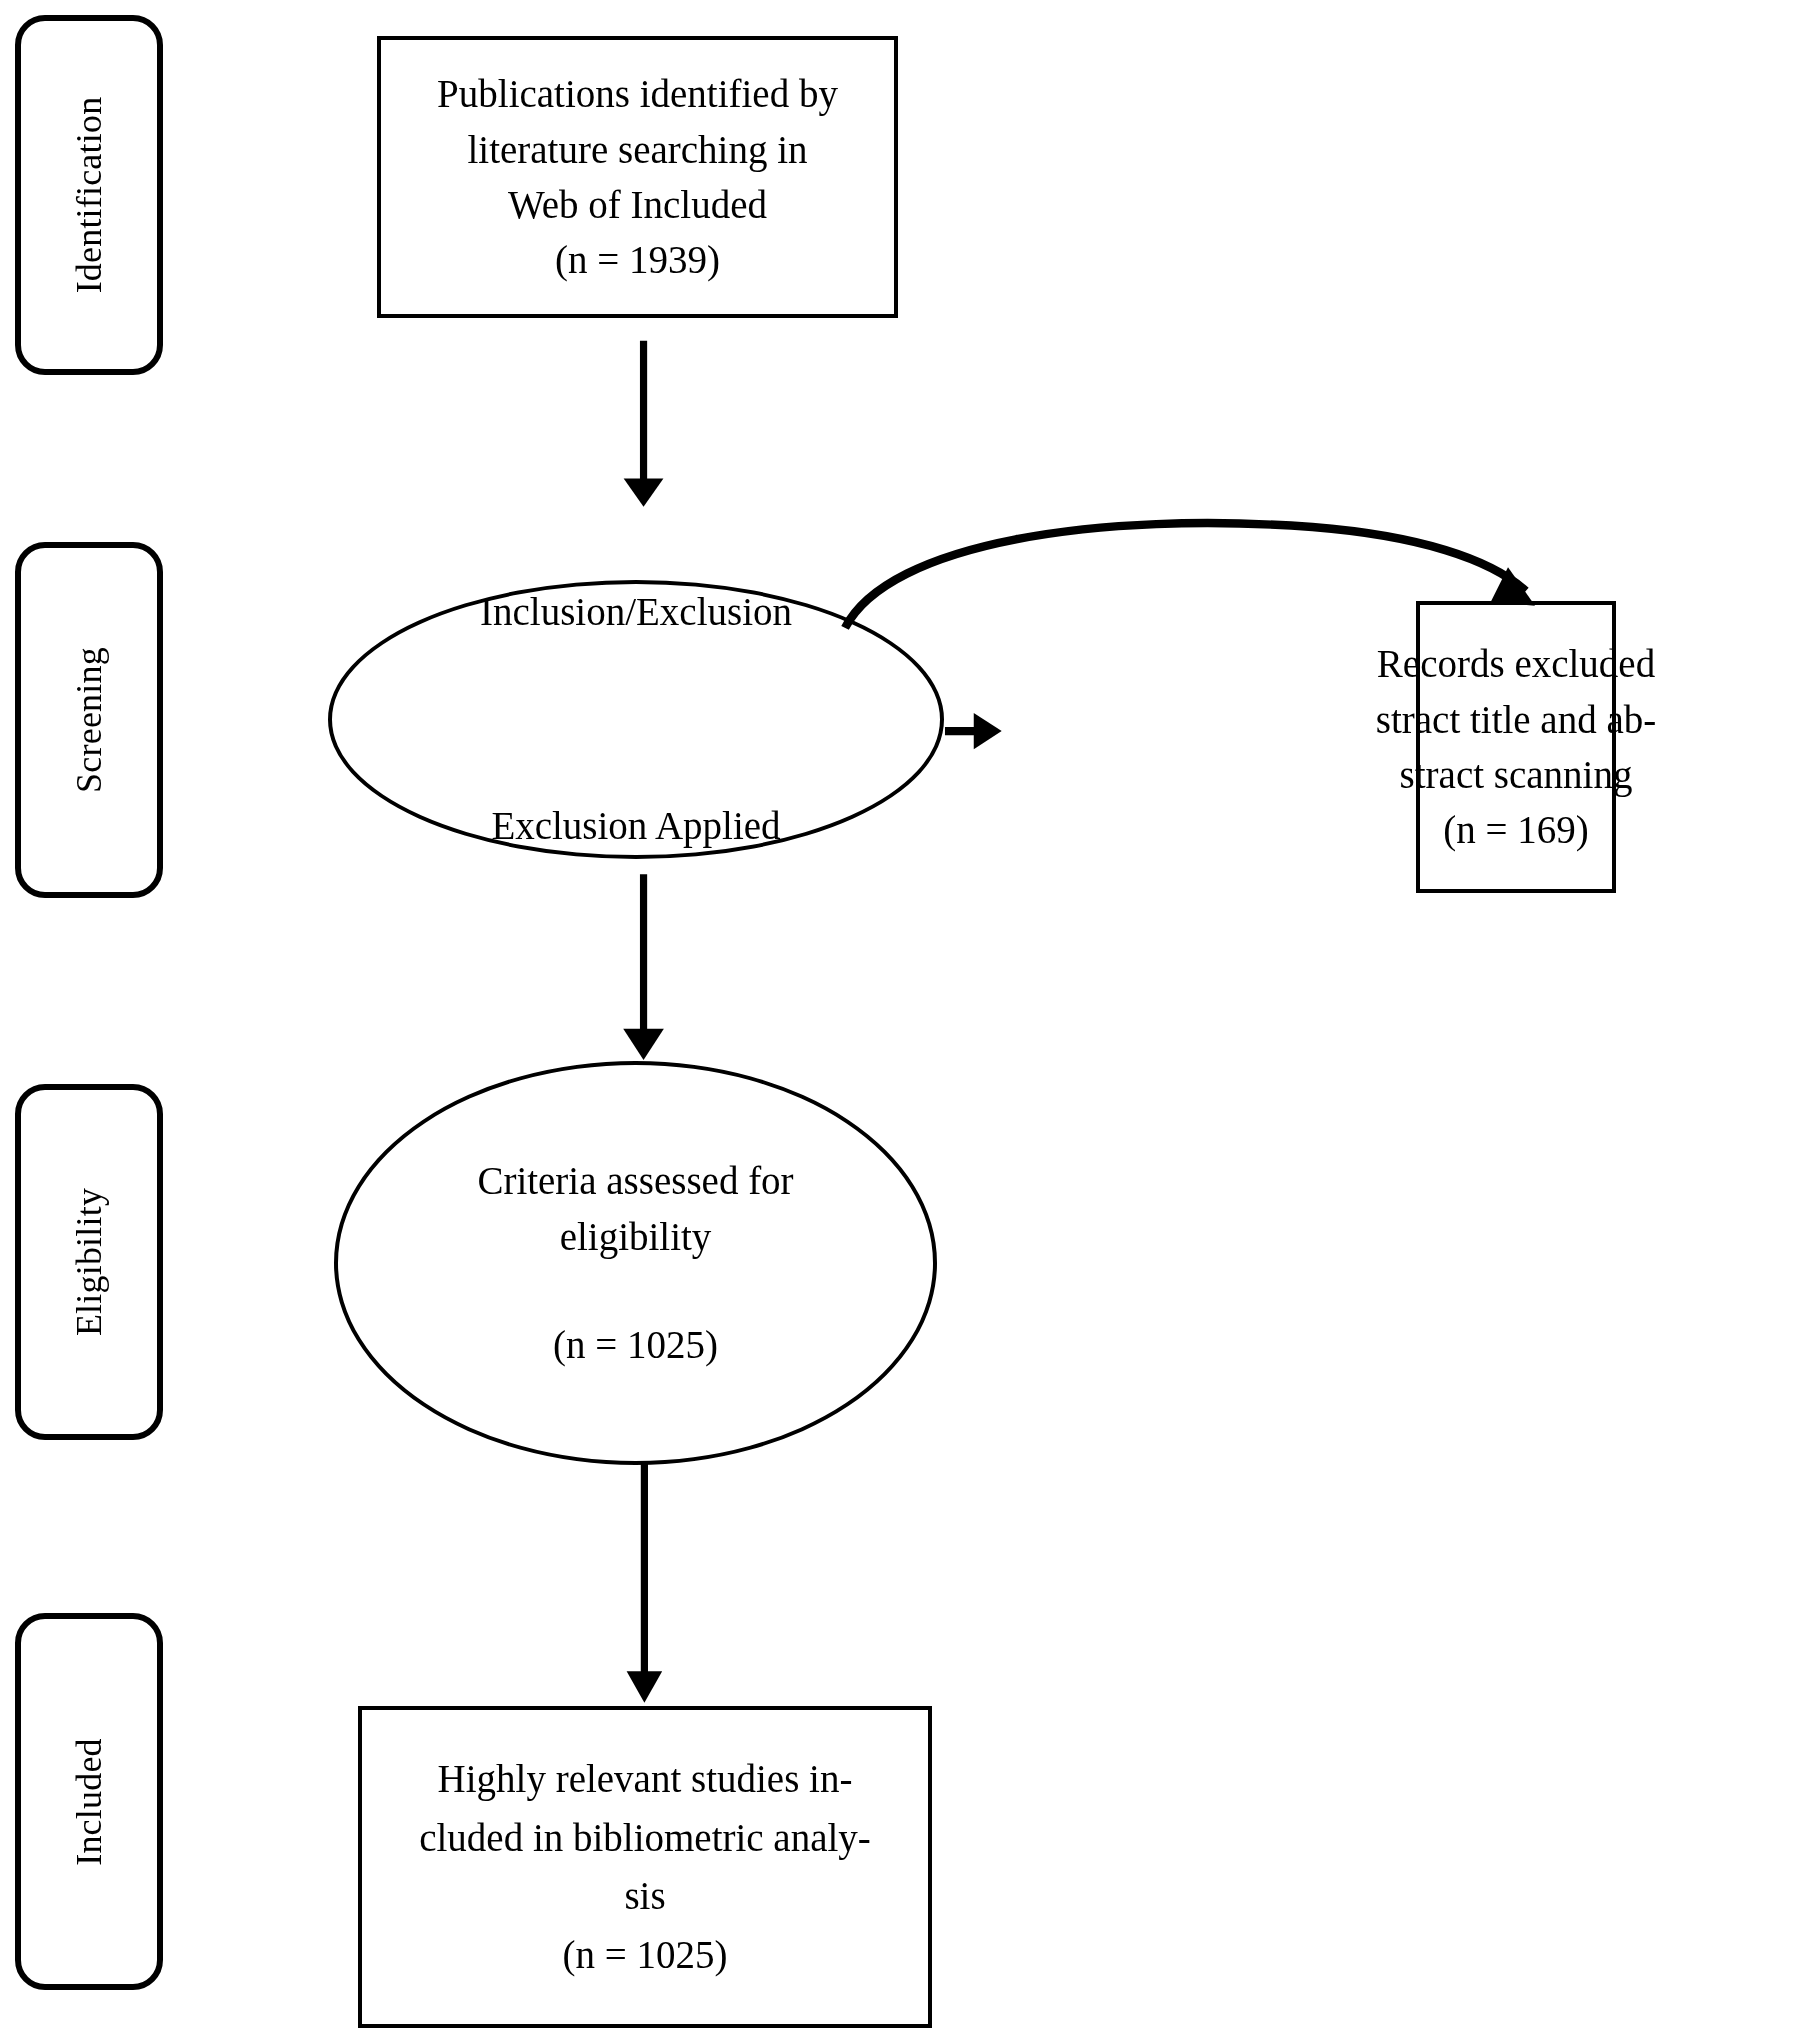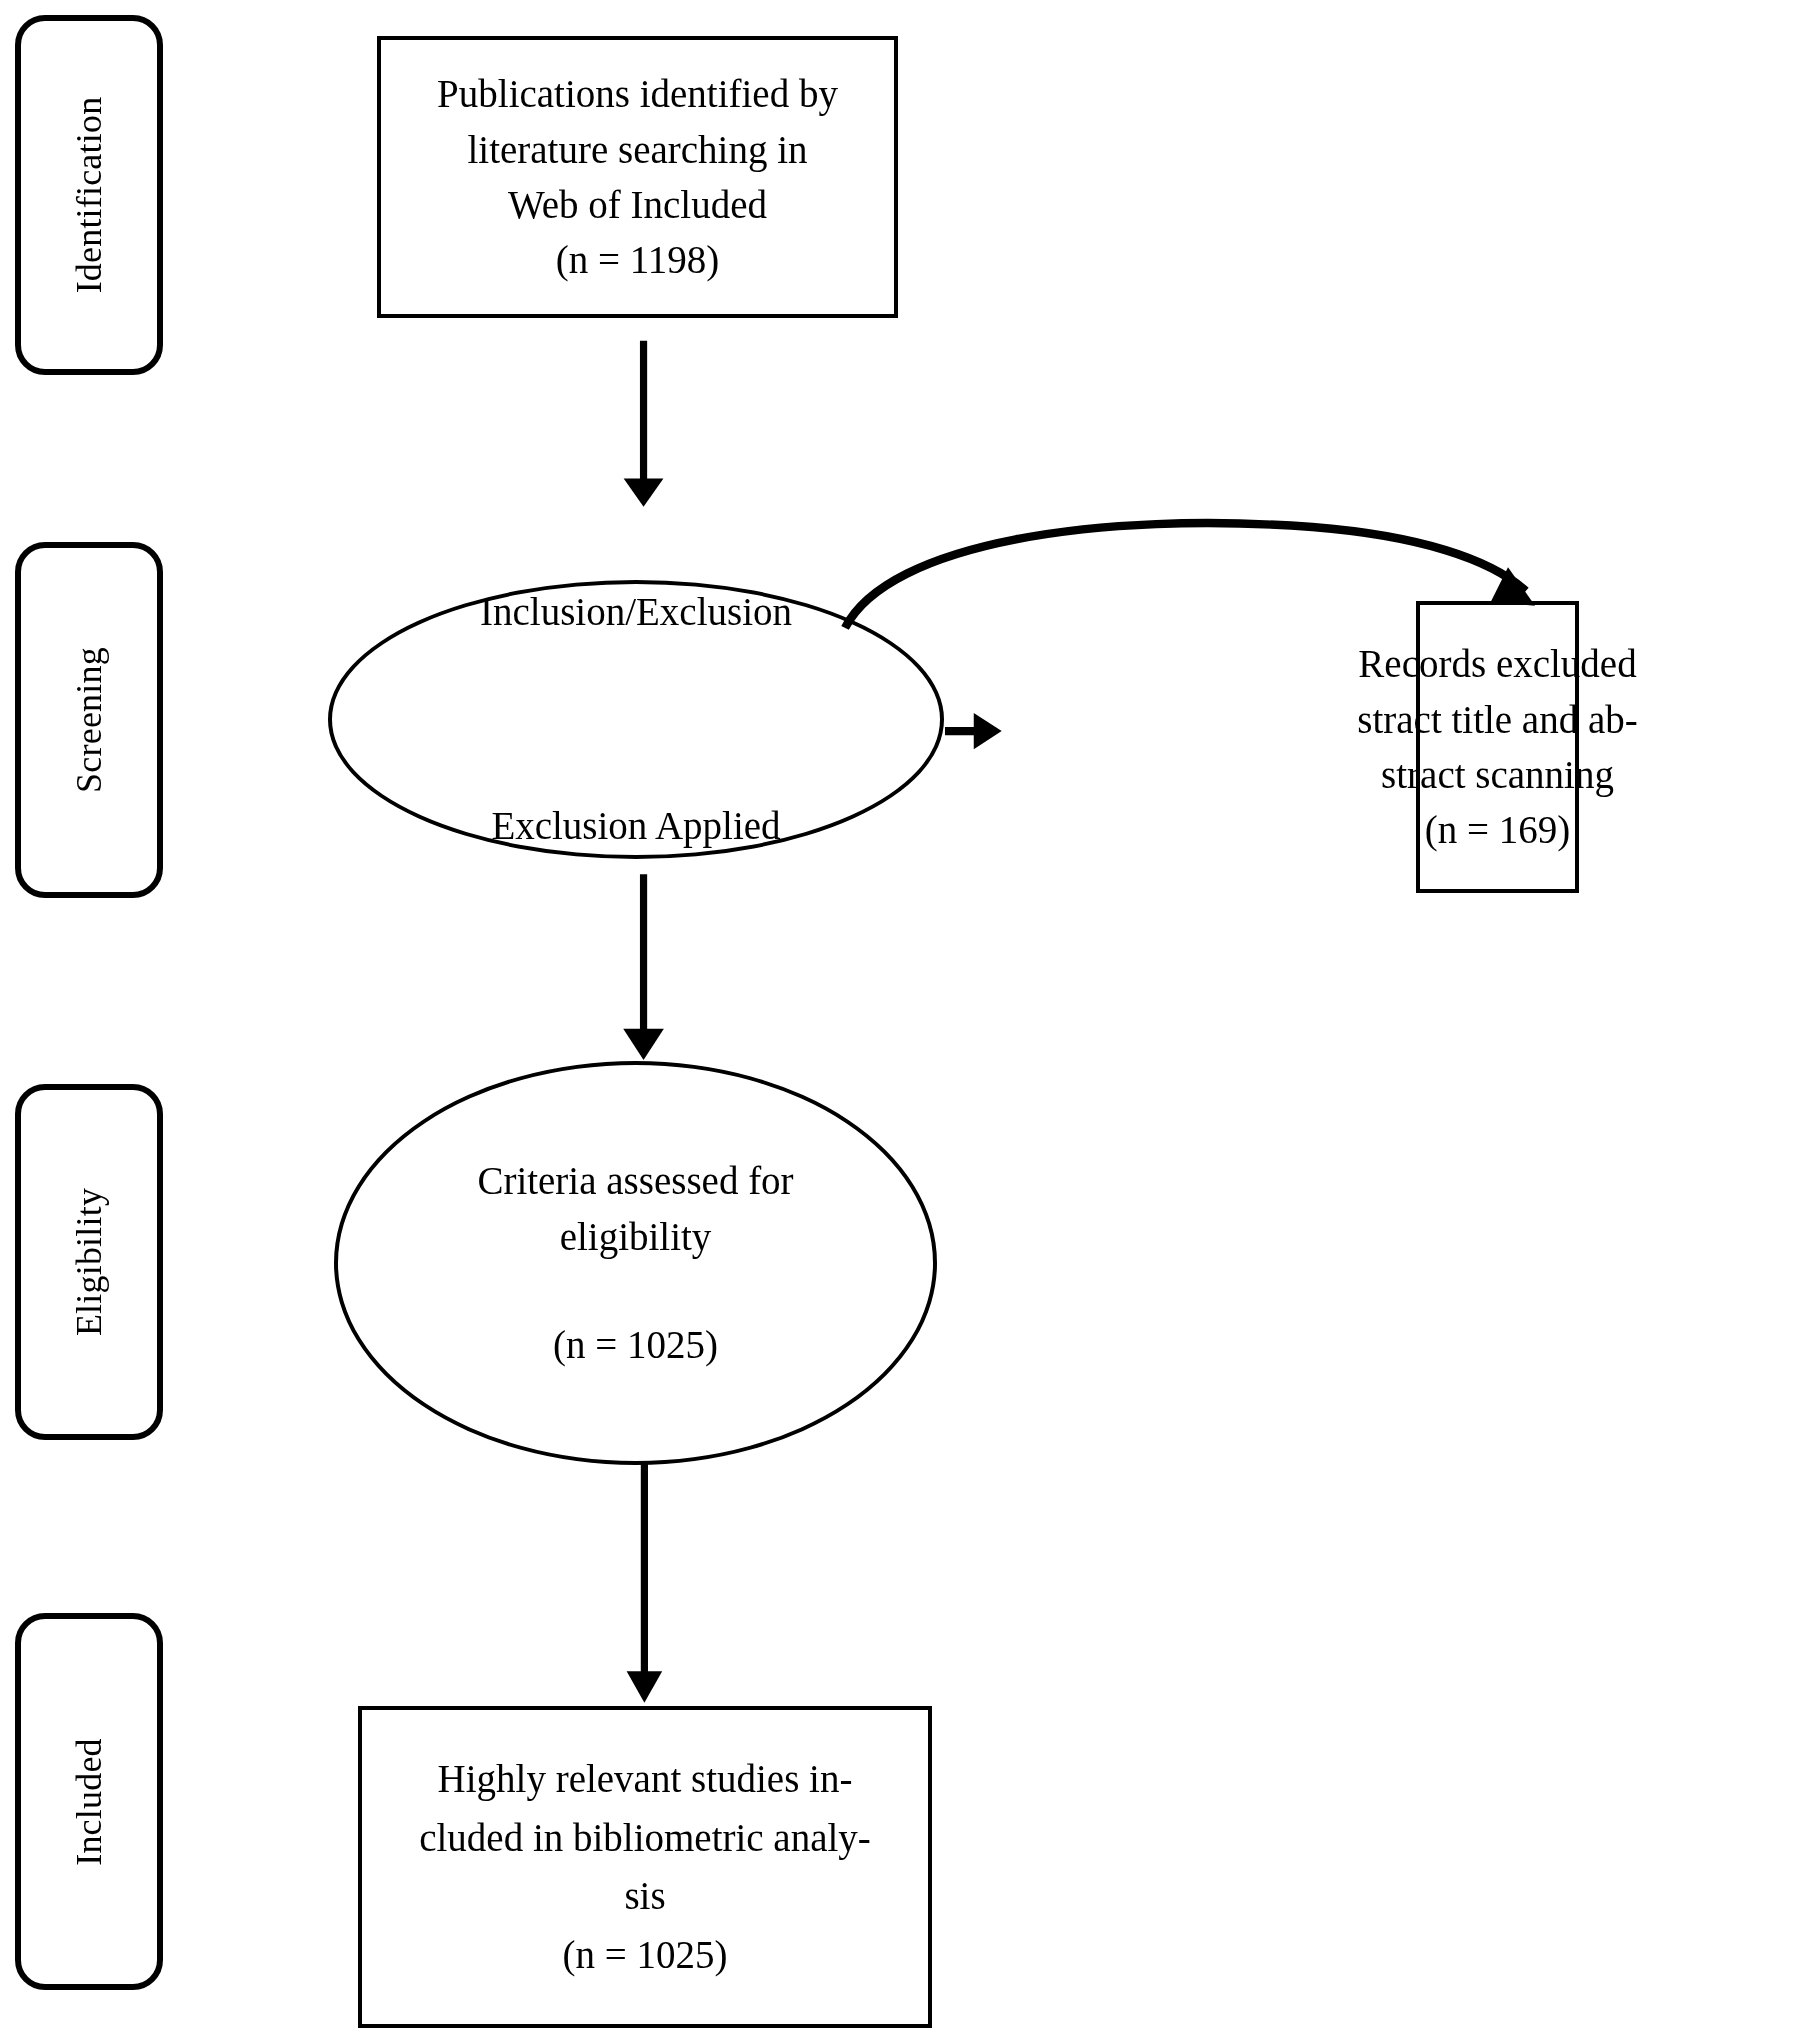--- a/index.html
+++ b/index.html
@@ -69,21 +69,21 @@
   #box-identified {
     left: 377px;  top: 36px;
     width: 521px; height: 282px;
   }
   #box-excluded-doctypes {
     left: 942px; top: 599px;
     width: 451px; height: 288px;
   }
   #box-excluded-titleabstract {
     left: 1416px; top: 601px;
-    width: 163px;  height: 292px;
+    width: 200px;  height: 292px;
   }
   #box-included-studies {
     left: 358px;  top: 1706px;
     width: 574px; height: 322px;
   }
   #box-included-studies .box-line { line-height: 1.5; }
 
   
   .ellipse-node {
     position: absolute;
@@ -140,21 +140,21 @@
   </div>
 
   <div class="stage-label" id="stage-included">
     <span class="stage-label-text">Included</span>
   </div>
 
   <div class="process-box" id="box-identified">
     <span class="box-line">Publications identified by</span>
     <span class="box-line">literature searching in</span>
     <span class="box-line">Web of Included</span>
-    <span class="box-line">(n = 1198)</span>
+    <span class="box-line">(n = 1939)</span>
   </div>
 
   <div class="ellipse-node" id="ellipse-criteria">
     <span class="ellipse-line">Inclusion/Exclusion</span>
     <span class="ellipse-line">Exclusion Applied</span>
   </div>
 
 
   <div class="process-box" id="box-excluded-titleabstract">
     <span class="box-line">Records excluded</span>

